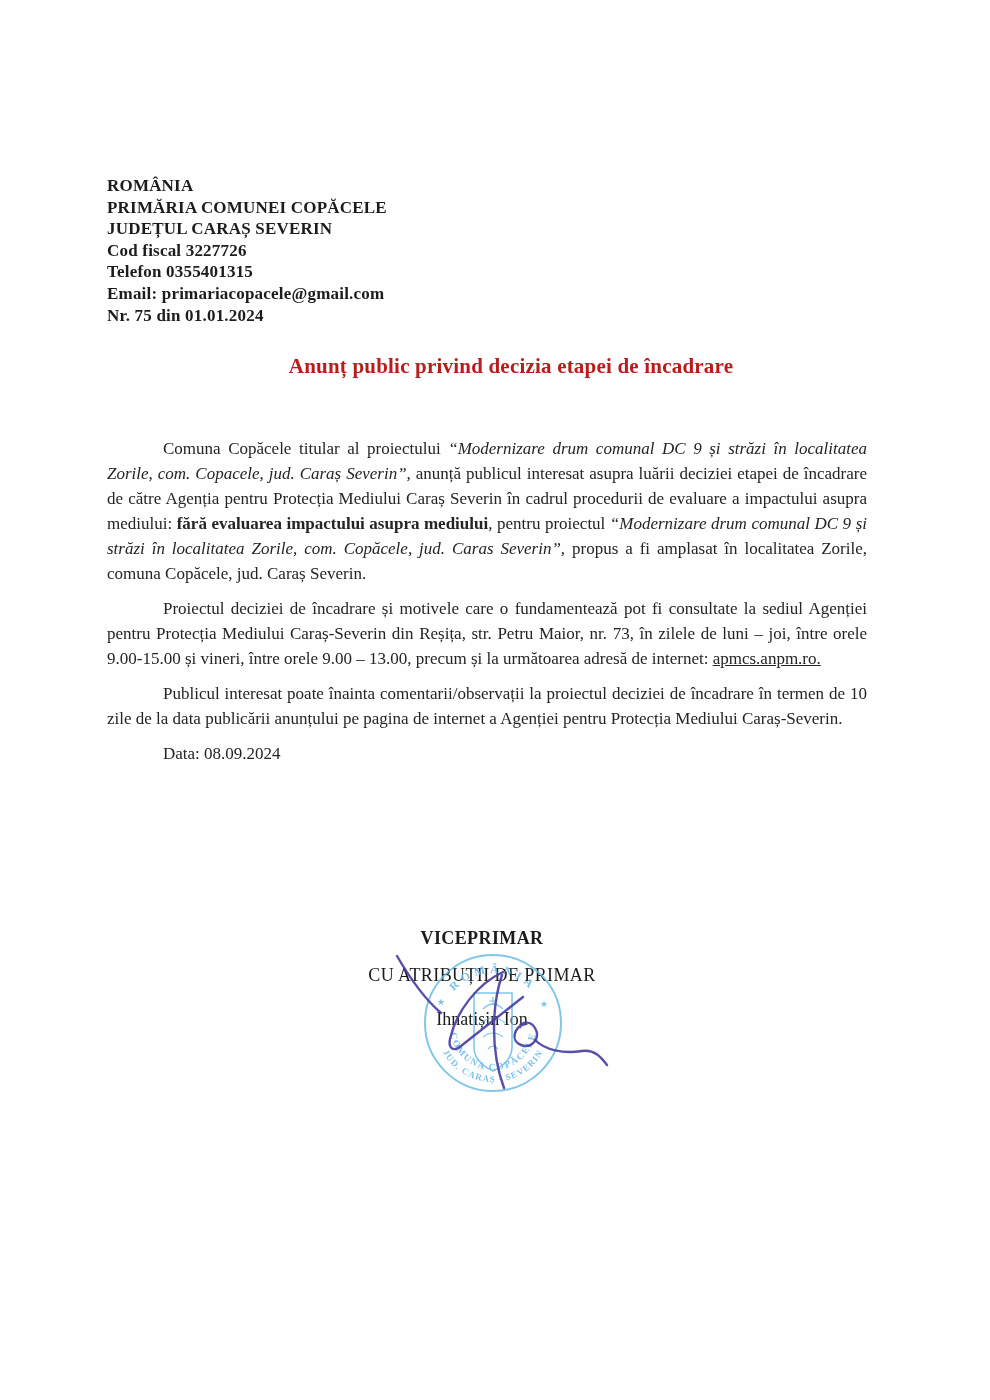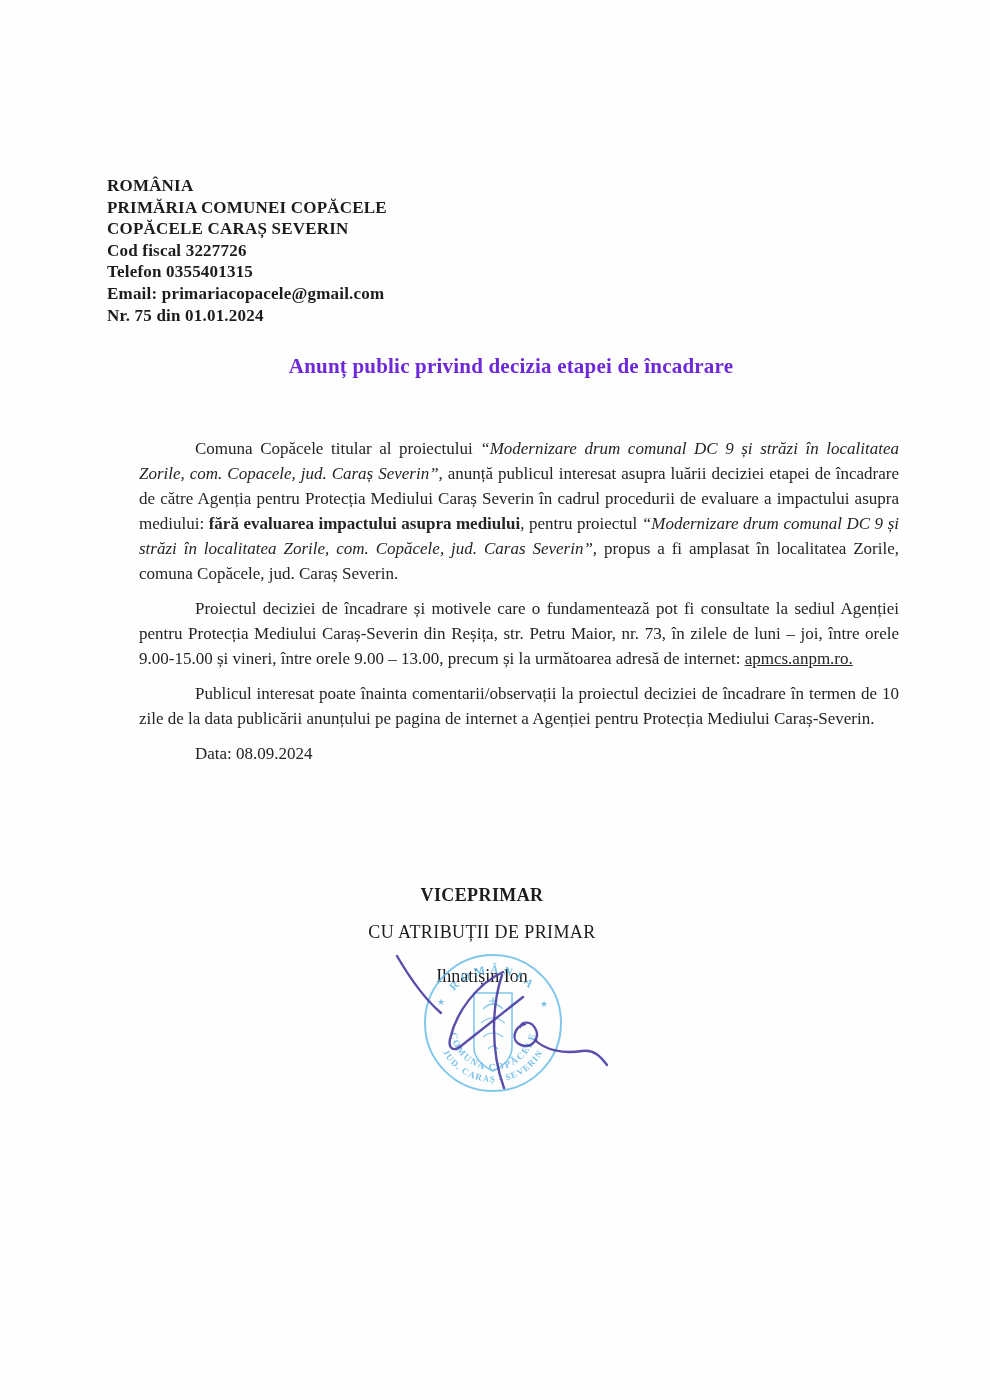--- a/index.html
+++ b/index.html
@@ -15,39 +15,39 @@
   
   .letterhead {
     position:absolute; left:107px; top:175px;
     font-weight:bold; font-size:17px; line-height:21.6px;
     color:#1c1c1c; letter-spacing:0.2px;
   }
   
   .doc-title {
     position:absolute; left:32px; right:0; top:354px;
     margin:0; text-align:center;
-    font-size:21px; font-weight:bold; color:#6d28d9;
+    font-size:21px; font-weight:bold; color:#b91c1c;
     letter-spacing:0.2px;
   }
   
   .bodytext {
     position:absolute; left:107px; top:436px; width:760px;
     font-size:17px; line-height:25px; text-align:justify;
     color:#242424;
-    margin-left:32px;
   }
   .bodytext p { margin:0 0 10px 0; text-indent:56px; }
   .it { font-style:italic; }
   .b  { font-weight:bold; }
   .u  { text-decoration:underline; }
   .dateline { text-align:left; }
   
   .sig {
     position:absolute; left:0; right:26px; text-align:center;
     color:#1c1c1c;
+    margin-top:43px;
   }
   .sig-role1 { top:885px; font-weight:bold; font-size:18px; letter-spacing:0.4px; }
   .sig-role2 { top:922px; font-weight:normal; font-size:18px; letter-spacing:0.4px; }
   .sig-name  { top:966px; font-weight:normal; font-size:18px; z-index:2; }
   
   .stamp-area { position:absolute; left:355px; top:935px; z-index:3; }
   .stamp-g   { opacity:0.82; }
   .stamp-line { stroke:#66bbe7; fill:none; }
   .stamp-fill { fill:#5fb6e4; }
   .st-top   { font-size:11.5px; letter-spacing:4.5px; font-weight:bold; }
@@ -58,21 +58,21 @@
          stroke-linecap:round; stroke-linejoin:round; opacity:0.92; }
 </style>
 </head>
 <body>
 
 <div class="page">
 
   <div class="letterhead">
     <div>ROMÂNIA</div>
     <div>PRIMĂRIA COMUNEI COPĂCELE</div>
-    <div>COPĂCELE CARAȘ SEVERIN</div>
+    <div>JUDEȚUL CARAȘ SEVERIN</div>
     <div>Cod fiscal 3227726</div>
     <div>Telefon 0355401315</div>
     <div>Email: primariacopacele@gmail.com</div>
     <div>Nr. 75 din 01.01.2024</div>
   </div>
 
   <h1 class="doc-title">Anunț public privind decizia etapei de încadrare</h1>
 
   <div class="bodytext">
     <p><span>Comuna Copăcele titular al proiectului </span><span class="it">“Modernizare drum comunal DC 9 și străzi în localitatea Zorile, com. Copacele, jud. Caraș Severin”,</span><span> anunță publicul interesat asupra luării deciziei etapei de încadrare de către Agenția pentru Protecția Mediului Caraș Severin în cadrul procedurii de evaluare a impactului asupra mediului: </span><span class="b">fără evaluarea impactului asupra mediului</span><span>, pentru proiectul </span><span class="it">“Modernizare drum comunal DC 9 și străzi în localitatea Zorile, com. Copăcele, jud. Caras Severin”,</span><span> propus a fi amplasat în localitatea Zorile, comuna Copăcele, jud. Caraș Severin.</span></p>

